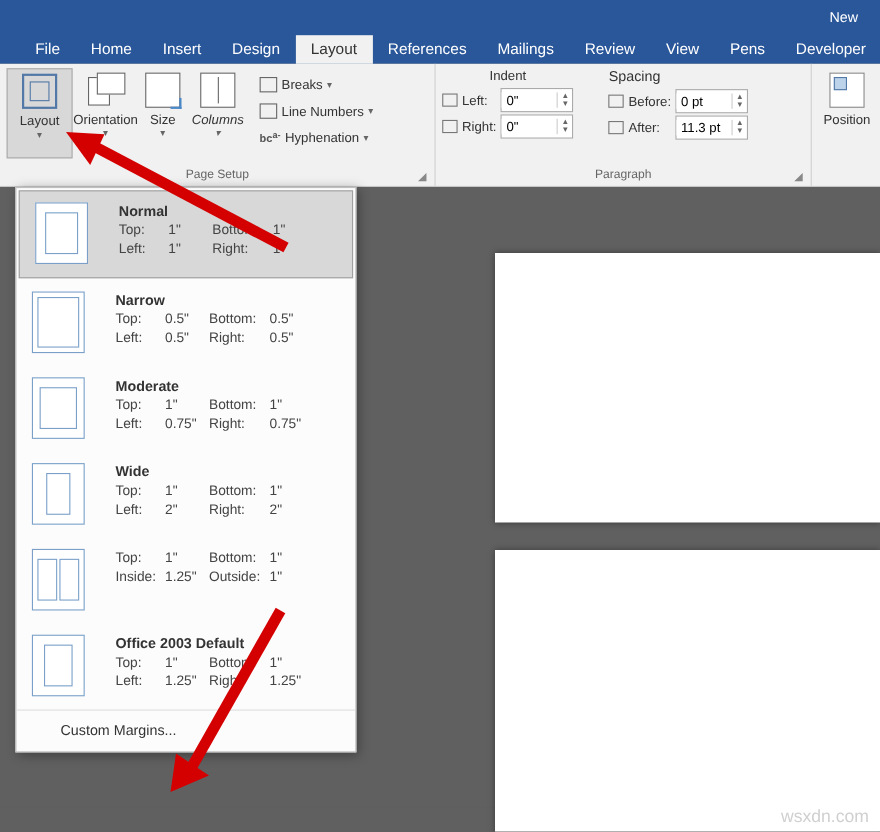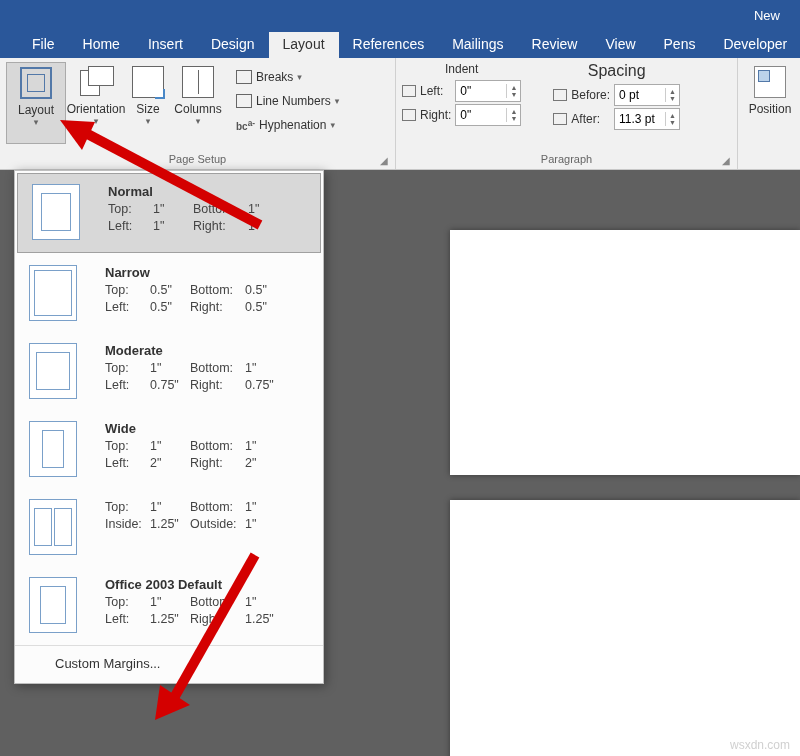--- a/index.html
+++ b/index.html
@@ -30,21 +30,21 @@
   .preset-icon { width:48px; height:56px; border:1px solid #7aa0c9; position:relative; margin-right:16px; flex-shrink:0; background:#fff;}
   .preset-icon::before,.preset-icon::after { content:""; position:absolute; background:transparent; }
   .preset-body { flex:1;margin-left:12px; }
   .preset-title { font-weight:600; margin-bottom:2px; }
   .preset-grid { display:grid; grid-template-columns:45px 40px 55px 40px; font-size:12.5px; color:#444; line-height:17px;}
   .sep { border-top:1px solid #ddd; }
   .custom { padding:10px 16px 12px 40px; cursor:pointer; }
   
   .doc-area { position:absolute; top:170px; left:0; right:0; bottom:22px; background:#606060; }
   .page { position:absolute; background:#fff; box-shadow:0 0 6px rgba(0,0,0,.4); }
-  .watermark { position:absolute; bottom:4px; right:10px; font-size:12px; color:#d0d0d0; z-index:50;}
+  .watermark { position:absolute; bottom:4px; right:10px; font-size:16px; color:#d0d0d0; z-index:50;}
   
   
   .arrow { position:absolute; z-index:40; pointer-events:none; }
   svg .shaft{ stroke:#d40000; stroke-width:10; fill:none;}
   svg .head{ fill:#d40000; }
   
   
   .ico-margins { border:2px solid #5278a8; width:28px; height:32px; position:relative; }
   .ico-margins::after { content:""; position:absolute; inset:5px; border:1px solid #5278a8; }
   .ico-orient { width:30px; height:30px; position:relative; }
@@ -103,21 +103,21 @@
         <div class="btn-big">
           <div class="ico ico-orient"></div>
           <span>Orientation</span>
           <span style="font-size:9px;color:#666;">▾</span>
         </div>
         <div class="btn-big" style="width:44px;">
           <div class="ico ico-size"></div>
           <span>Size</span>
           <span style="font-size:9px;color:#666;">▾</span>
         </div>
-        <div class="btn-big" style="width:56px;">
+        <div class="btn-big" style="width:56px;font-style:italic;">
           <div class="ico ico-cols"></div>
           <span>Columns</span>
           <span style="font-size:9px;color:#666;">▾</span>
         </div>
       </div>
       <div class="vlist" style="margin-left:6px;padding-top:4px;">
         <div class="vitem">
             <span class="mini"></span>
             <span>Breaks</span>
             <span style="font-size:9px;color:#666;">▾</span>
@@ -161,21 +161,21 @@
           <div class="spin">
               <input value="0&quot;" style="">
               <div class="updn">
                 <div>▲</div>
                 <div>▼</div>
               </div>
             </div>
         </div>
       </div>
       <div>
-        <div style="text-align:center;font-size:16px;color:#333;">Spacing</div>
+        <div style="font-size:13px;color:#333;">Spacing</div>
         <div class="indent-grid" style="grid-template-columns:auto auto auto;">
           <span class="mini-lbl">
               <span class="g"></span>
             </span>
           <span>Before:</span>
           <div class="spin">
               <input value="0 pt" style="">
               <div class="updn">
                 <div>▲</div>
                 <div>▼</div>

